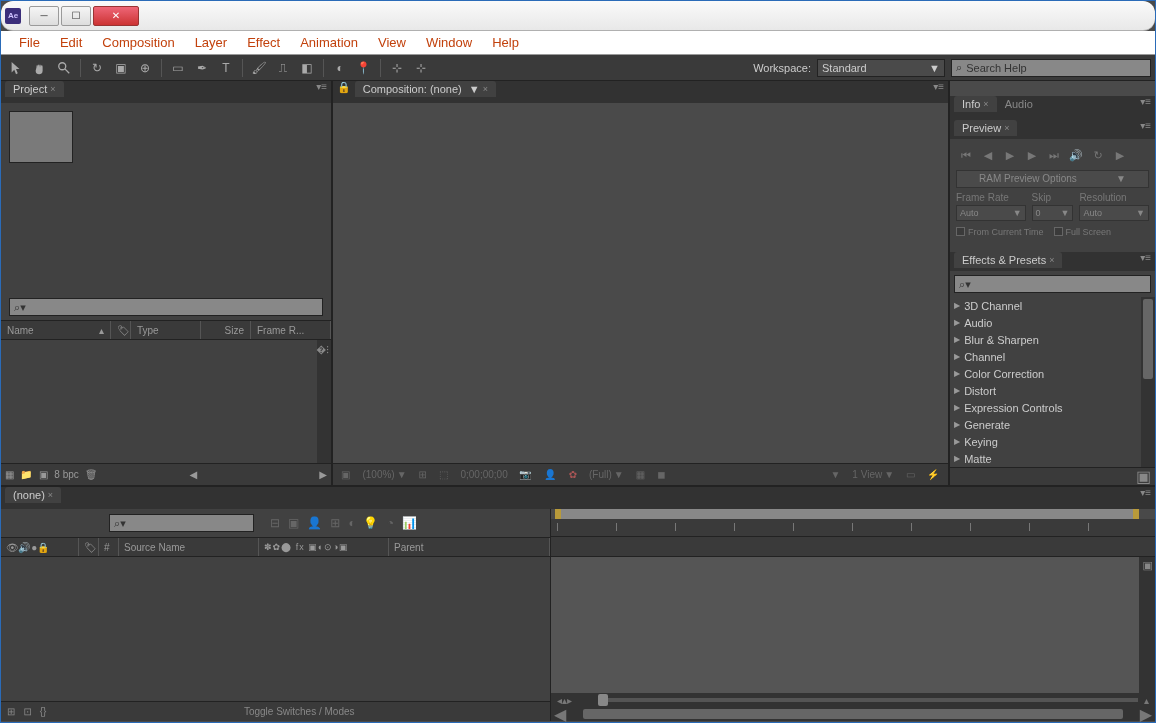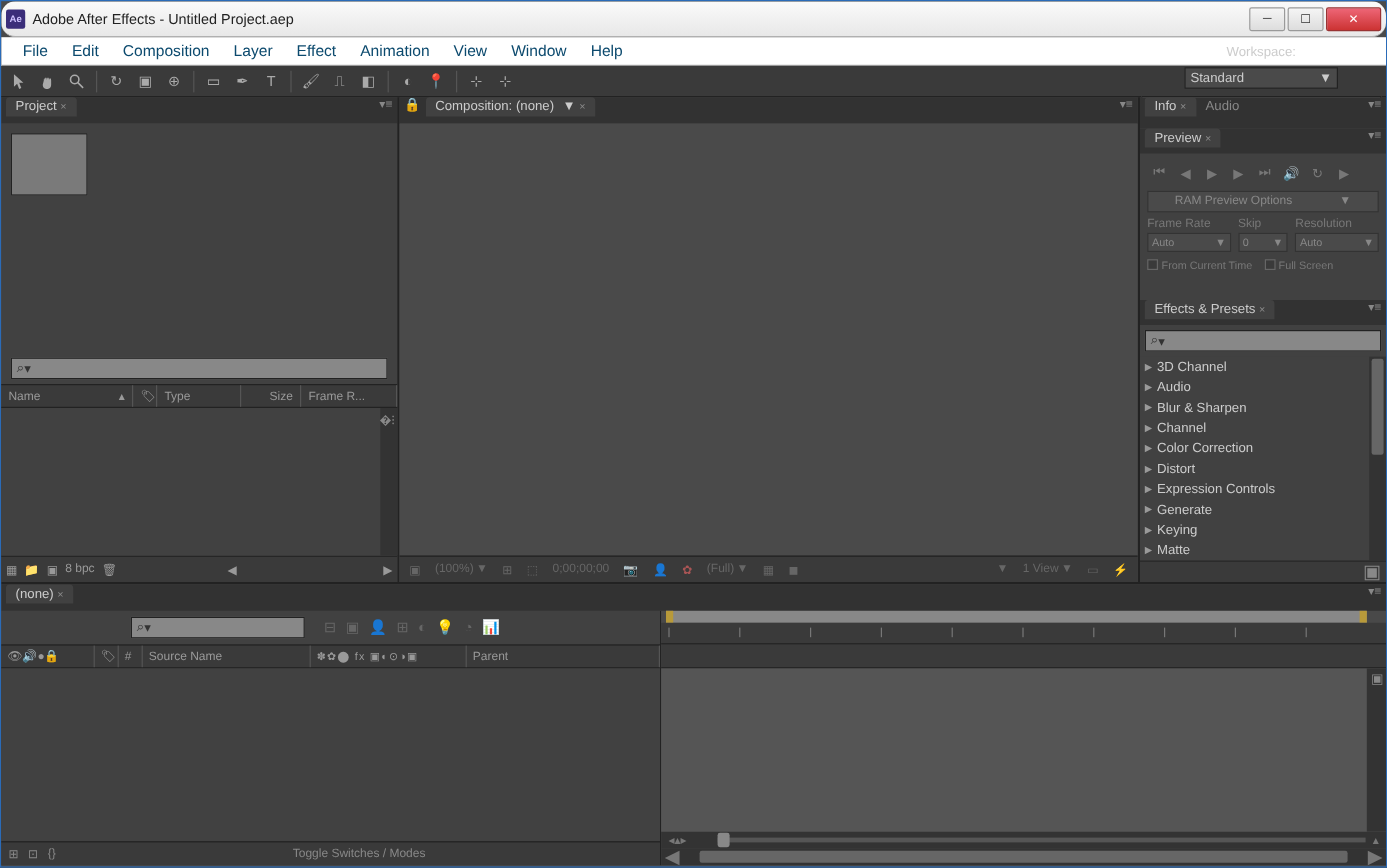--- a/index.html
+++ b/index.html
@@ -7,28 +7,28 @@
 
 
 .titlebar { height: 30px; background: linear-gradient(#fafafa,#e8e8e8); display: flex; align-items: center; padding: 0 4px; border-bottom: 1px solid #b0b0b0; border-radius: 12px; }
 .titlebar .ae-icon { width: 16px; height: 16px; background: #3b2e7a; border-radius: 2px; display: flex; align-items: center; justify-content: center; color: #cfc3ff; font-size: 8px; font-weight: bold; margin-right: 6px; }
 .titlebar .title { font-size: 12px; color: #222; flex: 1; }
 .winbtns { display: flex; gap: 0; }
 .winbtn { width: 30px; height: 20px; border: 1px solid #9a9a9a; background: linear-gradient(#f5f5f5,#ddd); display: flex; align-items: center; justify-content: center; font-size: 10px; color: #333; border-radius: 2px; margin-left: 2px; }
 .winbtn.close { width: 46px; background: linear-gradient(#e67,#c33); color: #fff; border-color: #933; }
 
 .menubar { height: 24px; background: #fff; display: flex; align-items: center; padding: 0 8px; border-bottom: 1px solid #999; }
-.menubar span { font-size: 13px; color: #0c4a6e; padding: 2px 10px; cursor: default; }
+.menubar span { font-size: 13px; color: #c2410c; padding: 2px 10px; cursor: default; }
 
 
 .toolbar { height: 26px; background: #3a3a3a; display: flex; align-items: center; padding: 0 4px; gap: 2px; border-bottom: 1px solid #222; }
 .tool { width: 22px; height: 20px; display: flex; align-items: center; justify-content: center; color: #aaa; font-size: 12px; }
 .tool svg { width: 14px; height: 14px; }
 .tooldiv { width: 1px; height: 18px; background: #555; margin: 0 3px; }
-.workspace-area { margin-left: auto; display: flex; align-items: center; gap: 6px; flex-direction: column; }
+.workspace-area { margin-left: auto; display: flex; align-items: center; gap: 6px; }
 .workspace-label { font-size: 11px; color: #ccc; }
 .workspace-sel { width: 128px; height: 18px; background: #4a4a4a; border: 1px solid #222; color: #ccc; font-size: 11px; padding: 0 4px; display: flex; align-items: center; justify-content: space-between; }
 .search-help { width: 200px; height: 18px; background: #888; border: 1px solid #222; display: flex; align-items: center; padding: 0 4px; color: #333; font-size: 11px; gap: 4px; }
 
 
 .main { display: flex; height: 404px; }
 .left-col { width: 332px; display: flex; flex-direction: column; border-right: 2px solid #222; }
 .center-col { flex: 1; display: flex; flex-direction: column; border-right: 2px solid #222; }
 .right-col { width: 205px; display: flex; flex-direction: column; }
 
@@ -50,21 +50,21 @@
 .proj-footer { height: 22px; background: #3a3a3a; border-top: 1px solid #222; display: flex; align-items: center; padding: 0 4px; gap: 6px; color: #999; font-size: 10px; }
 .proj-footer .spacer { flex: 1; }
 
 
 .comp-panel { flex: 1; display: flex; flex-direction: column; }
 .comp-view { flex: 1; background: #4a4a4a; }
 .comp-footer { height: 22px; background: #3a3a3a; border-top: 1px solid #222; display: flex; align-items: center; padding: 0 4px; gap: 4px; color: #666; font-size: 10px; }
 .comp-foot-item { padding: 0 4px; display: flex; align-items: center; gap: 2px; }
 
 
-.info-panel { height: 28px; }
+.info-panel { height: 28px; margin-top: 15px; }
 .preview-panel { height: 130px; }
 .preview-body { background: #414141; padding: 6px; }
 .transport { display: flex; gap: 6px; padding: 4px 2px; color: #777; align-items: center; }
 .transport span { width: 16px; text-align: center; font-size: 11px; }
 .ram-prev { height: 18px; background: #4a4a4a; border: 1px solid #333; color: #888; font-size: 10px; display: flex; align-items: center; justify-content: space-between; padding: 0 22px; margin: 4px 0; }
 .prev-opts { display: flex; gap: 6px; font-size: 10px; color: #777; margin-top: 4px; }
 .prev-opts .col { flex: 1; }
 .prev-sel { height: 16px; background: #4a4a4a; border: 1px solid #333; color: #888; font-size: 9px; display: flex; align-items: center; justify-content: space-between; padding: 0 3px; margin-top: 2px; }
 .prev-checks { display: flex; gap: 10px; font-size: 9px; color: #777; margin-top: 6px; }
 .prev-checks label { display: flex; align-items: center; gap: 3px; justify-content: center; }
@@ -107,21 +107,20 @@
 
 .toggle-switches { flex:1; text-align:center; }
 svg { fill: currentColor; }
 .vsb { position:absolute; right:0; top:0; width:14px; background:#333; }
 </style>
 </head>
 <body>
 
 <div class="titlebar">
   <div class="ae-icon">Ae</div>
-  <div class="title">Adobe After Effects - Untitled Project.aep</div>
   <div class="winbtns">
     <div class="winbtn">─</div>
     <div class="winbtn">☐</div>
     <div class="winbtn close">✕</div>
   </div>
 </div>
 
 <div class="menubar">
   <span>File</span>
   <span>Edit</span>

